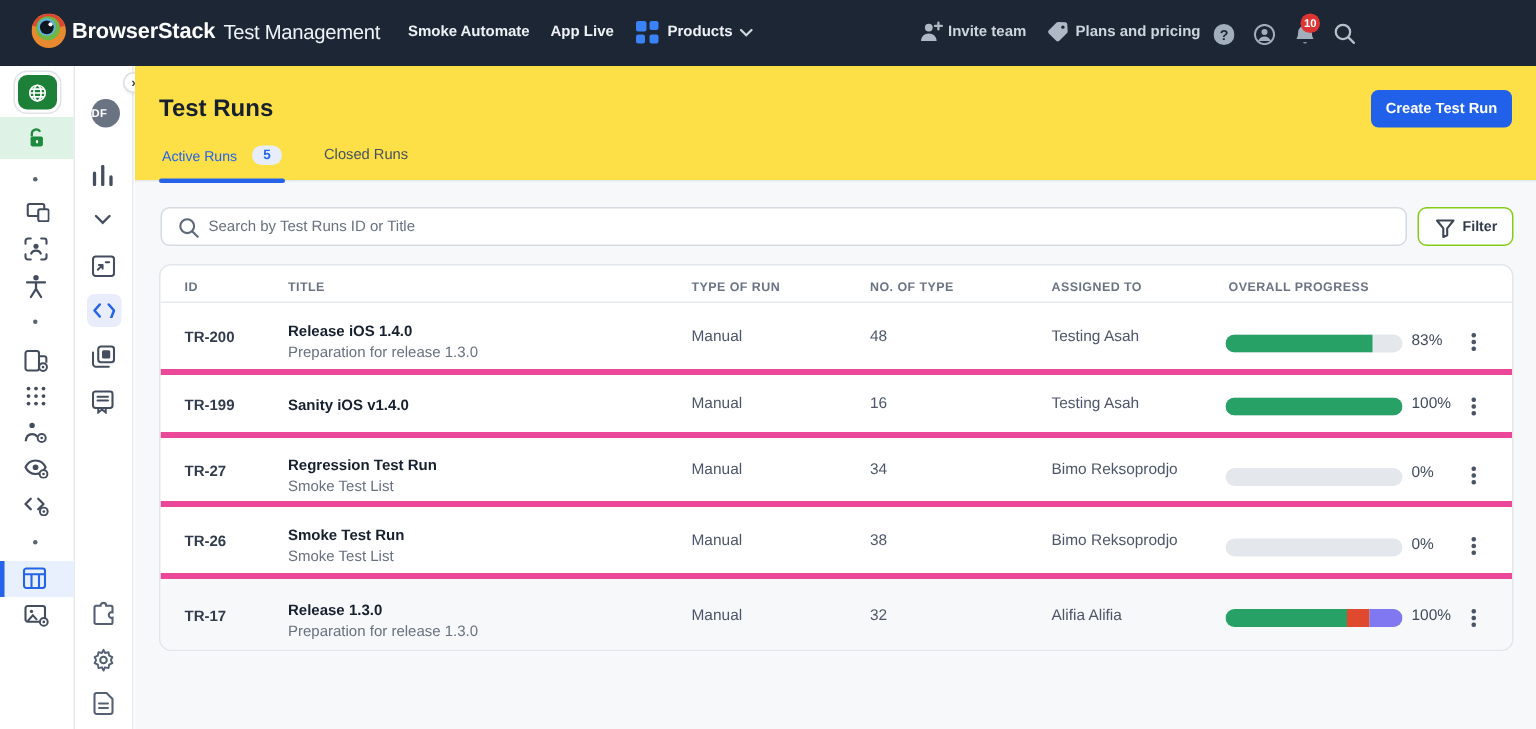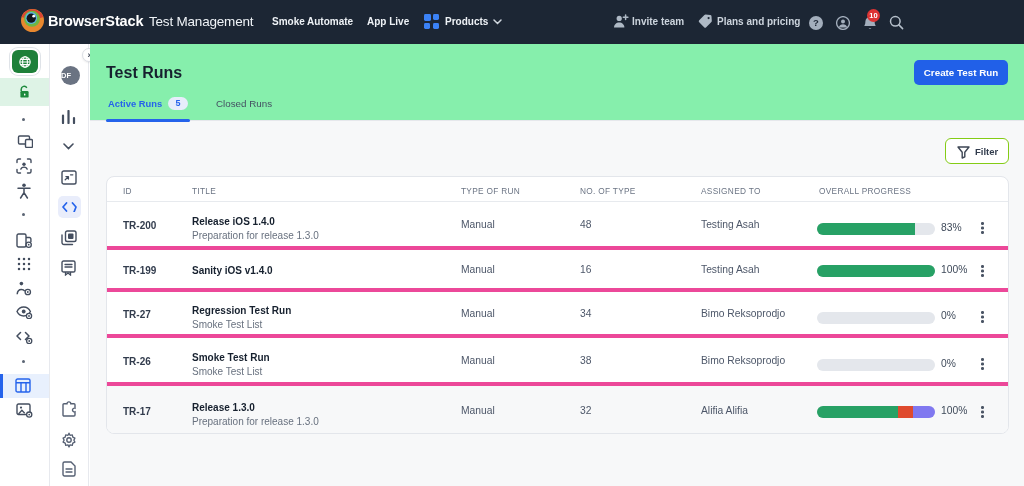--- a/index.html
+++ b/index.html
@@ -17,36 +17,36 @@
 #s1{position:absolute;left:0;top:44px;width:50px;height:442px;background:#fff;border-right:1px solid #e7e9ee}
 #s2{position:absolute;left:50px;top:44px;width:39px;height:442px;background:#fff;border-right:1px solid #e7e9ee}
 .greensq{position:absolute;left:12px;top:6px;width:26px;height:23px;background:#1d8039;border-radius:6px;box-shadow:0 0 0 2px #fff,0 0 0 3px #dfe3e8}
 .mintrow{position:absolute;left:0;top:34px;width:49px;height:28px;background:#def3e6}
 .dot{position:absolute;width:3px;height:3px;border-radius:50%;background:#5b6574}
 .activerow{position:absolute;left:0;top:330px;width:49px;height:24px;background:#e8f0fd;border-left:3px solid #2563eb}
 .df{position:absolute;left:61px;top:66px;width:19px;height:19px;border-radius:50%;background:#6a7382;color:#fff;font-size:7.5px;font-weight:700;text-align:left;line-height:19px;letter-spacing:.2px}
 #expander{position:absolute;left:82px;top:48px;width:14px;height:14px;background:#fff;border:1px solid #dcdfe5;border-radius:50%;box-shadow:0 1px 2px rgba(0,0,0,.08);color:#3c4656;font-size:9px;text-align:center;line-height:12px;font-weight:700}
 .icn{position:absolute}
 
-#main{position:absolute;left:90px;top:44px;width:934px;height:442px;background:#86efac}
+#main{position:absolute;left:90px;top:44px;width:934px;height:442px;background:#fde047}
 #graybg{position:absolute;left:0px;top:76px;width:934px;height:366px;background:#f7f8f9;border-top:1px solid #e6e8ec}
 h1{position:absolute;left:16px;top:20px;font-size:16px;font-weight:700;color:#16202e;letter-spacing:0px}
 #createbtn{position:absolute;left:824px;top:16px;width:94px;height:25px;background:#2160e8;border-radius:5px;color:#fff;font-size:9.8px;font-weight:600;text-align:center;line-height:25px;white-space:nowrap}
-.tab1{position:absolute;left:18px;top:54px;font-size:9.4px;font-weight:700;color:#2563eb}
+.tab1{position:absolute;left:18px;top:54px;font-size:9.4px;font-weight:400;color:#2563eb}
 .tabbadge{position:absolute;left:78px;top:53px;width:20px;height:13px;background:#e7edfb;border-radius:8px;color:#2563eb;font-size:9px;font-weight:600;text-align:center;line-height:13px}
 .tab2{position:absolute;left:126px;top:54px;font-size:9.8px;font-weight:500;color:#445062}
 .tabline{position:absolute;left:16px;top:75px;width:84px;height:2.5px;background:#2563eb;border-radius:2px;z-index:3}
 #search{position:absolute;left:17px;top:94px;width:831px;height:26px;background:#fff;border:1px solid #d6dae1;border-radius:6px}
 #search span{position:absolute;left:31px;top:7px;font-size:10px;color:#68717f}
 #filter{position:absolute;left:855px;top:94px;width:64px;height:26px;background:#fff;border:1px solid #84cc16;border-radius:6px}
 #filter span{position:absolute;left:29px;top:7px;font-size:9.5px;font-weight:600;color:#323c4d}
 
 #card{position:absolute;left:16px;top:132px;width:903px;height:258px;background:#fff;border:1px solid #e3e6eb;border-radius:8px;overflow:hidden}
 .thead{position:absolute;left:0;top:0;width:901px;height:25px;border-bottom:1px solid #e7eaee}
-.thead span{position:absolute;top:9px;font-size:8.3px;font-weight:400;color:#6b7484;letter-spacing:.3px}
+.thead span{position:absolute;top:9px;font-size:8.3px;font-weight:700;color:#6b7484;letter-spacing:.3px}
 .row{position:absolute;left:0;width:901px;border-bottom:4px solid #ec4899}
 .c-id{position:absolute;left:16px;font-size:10px;font-weight:700;color:#323c4d}
 .c-title{position:absolute;left:85px;font-size:10px;font-weight:700;color:#16202e}
 .c-sub{position:absolute;left:85px;font-size:10px;color:#68717f}
 .c-g{position:absolute;font-size:10.3px;color:#4d5769}
 .bar{position:absolute;left:710px;width:118px;height:12px;border-radius:6px;background:#e4e7ec;overflow:hidden}
 .seg{position:absolute;top:0;height:12px}
 .pct{position:absolute;left:834px;font-size:10.3px;color:#3f4a5a}
 .kebab{position:absolute;left:874px;width:2.6px;height:2.6px;border-radius:50%;background:#4b5565;box-shadow:0 4.5px 0 #4b5565,0 9px 0 #4b5565}
 </style>
@@ -234,20 +234,27 @@
 <div id="expander">›</div>
 
 <div id="main">
   <h1>Test Runs</h1>
   <div id="createbtn">Create Test Run</div>
   <span class="tab1">Active Runs</span>
   <span class="tabbadge">5</span>
   <span class="tab2">Closed Runs</span>
   <div class="tabline"></div>
   <div id="graybg"></div>
+  <div id="search">
+    <svg class="abs" style="left:11px;top:6px" width="14" height="14" viewBox="0 0 14 14">
+        <circle cx="5.8" cy="5.8" r="4.6" fill="none" stroke="#5e6877" stroke-width="1.4"></circle>
+        <path d="M9.3 9.3l3.5 3.5" stroke="#5e6877" stroke-width="1.4" stroke-linecap="round"></path>
+      </svg>
+    <span>Search by Test Runs ID or Title</span>
+  </div>
   <div id="filter">
     <svg class="abs" style="left:11px;top:6.5px" width="13" height="13" viewBox="0 0 13 13">
         <path d="M1 1h11L7.8 6.2v4.6L5.2 12V6.2z" fill="none" stroke="#3d4654" stroke-width="1.4" stroke-linejoin="round"></path>
       </svg>
     <span>Filter</span>
   </div>
 
   <div id="card">
     <div class="thead">
       <span style="left:16px">ID</span>

